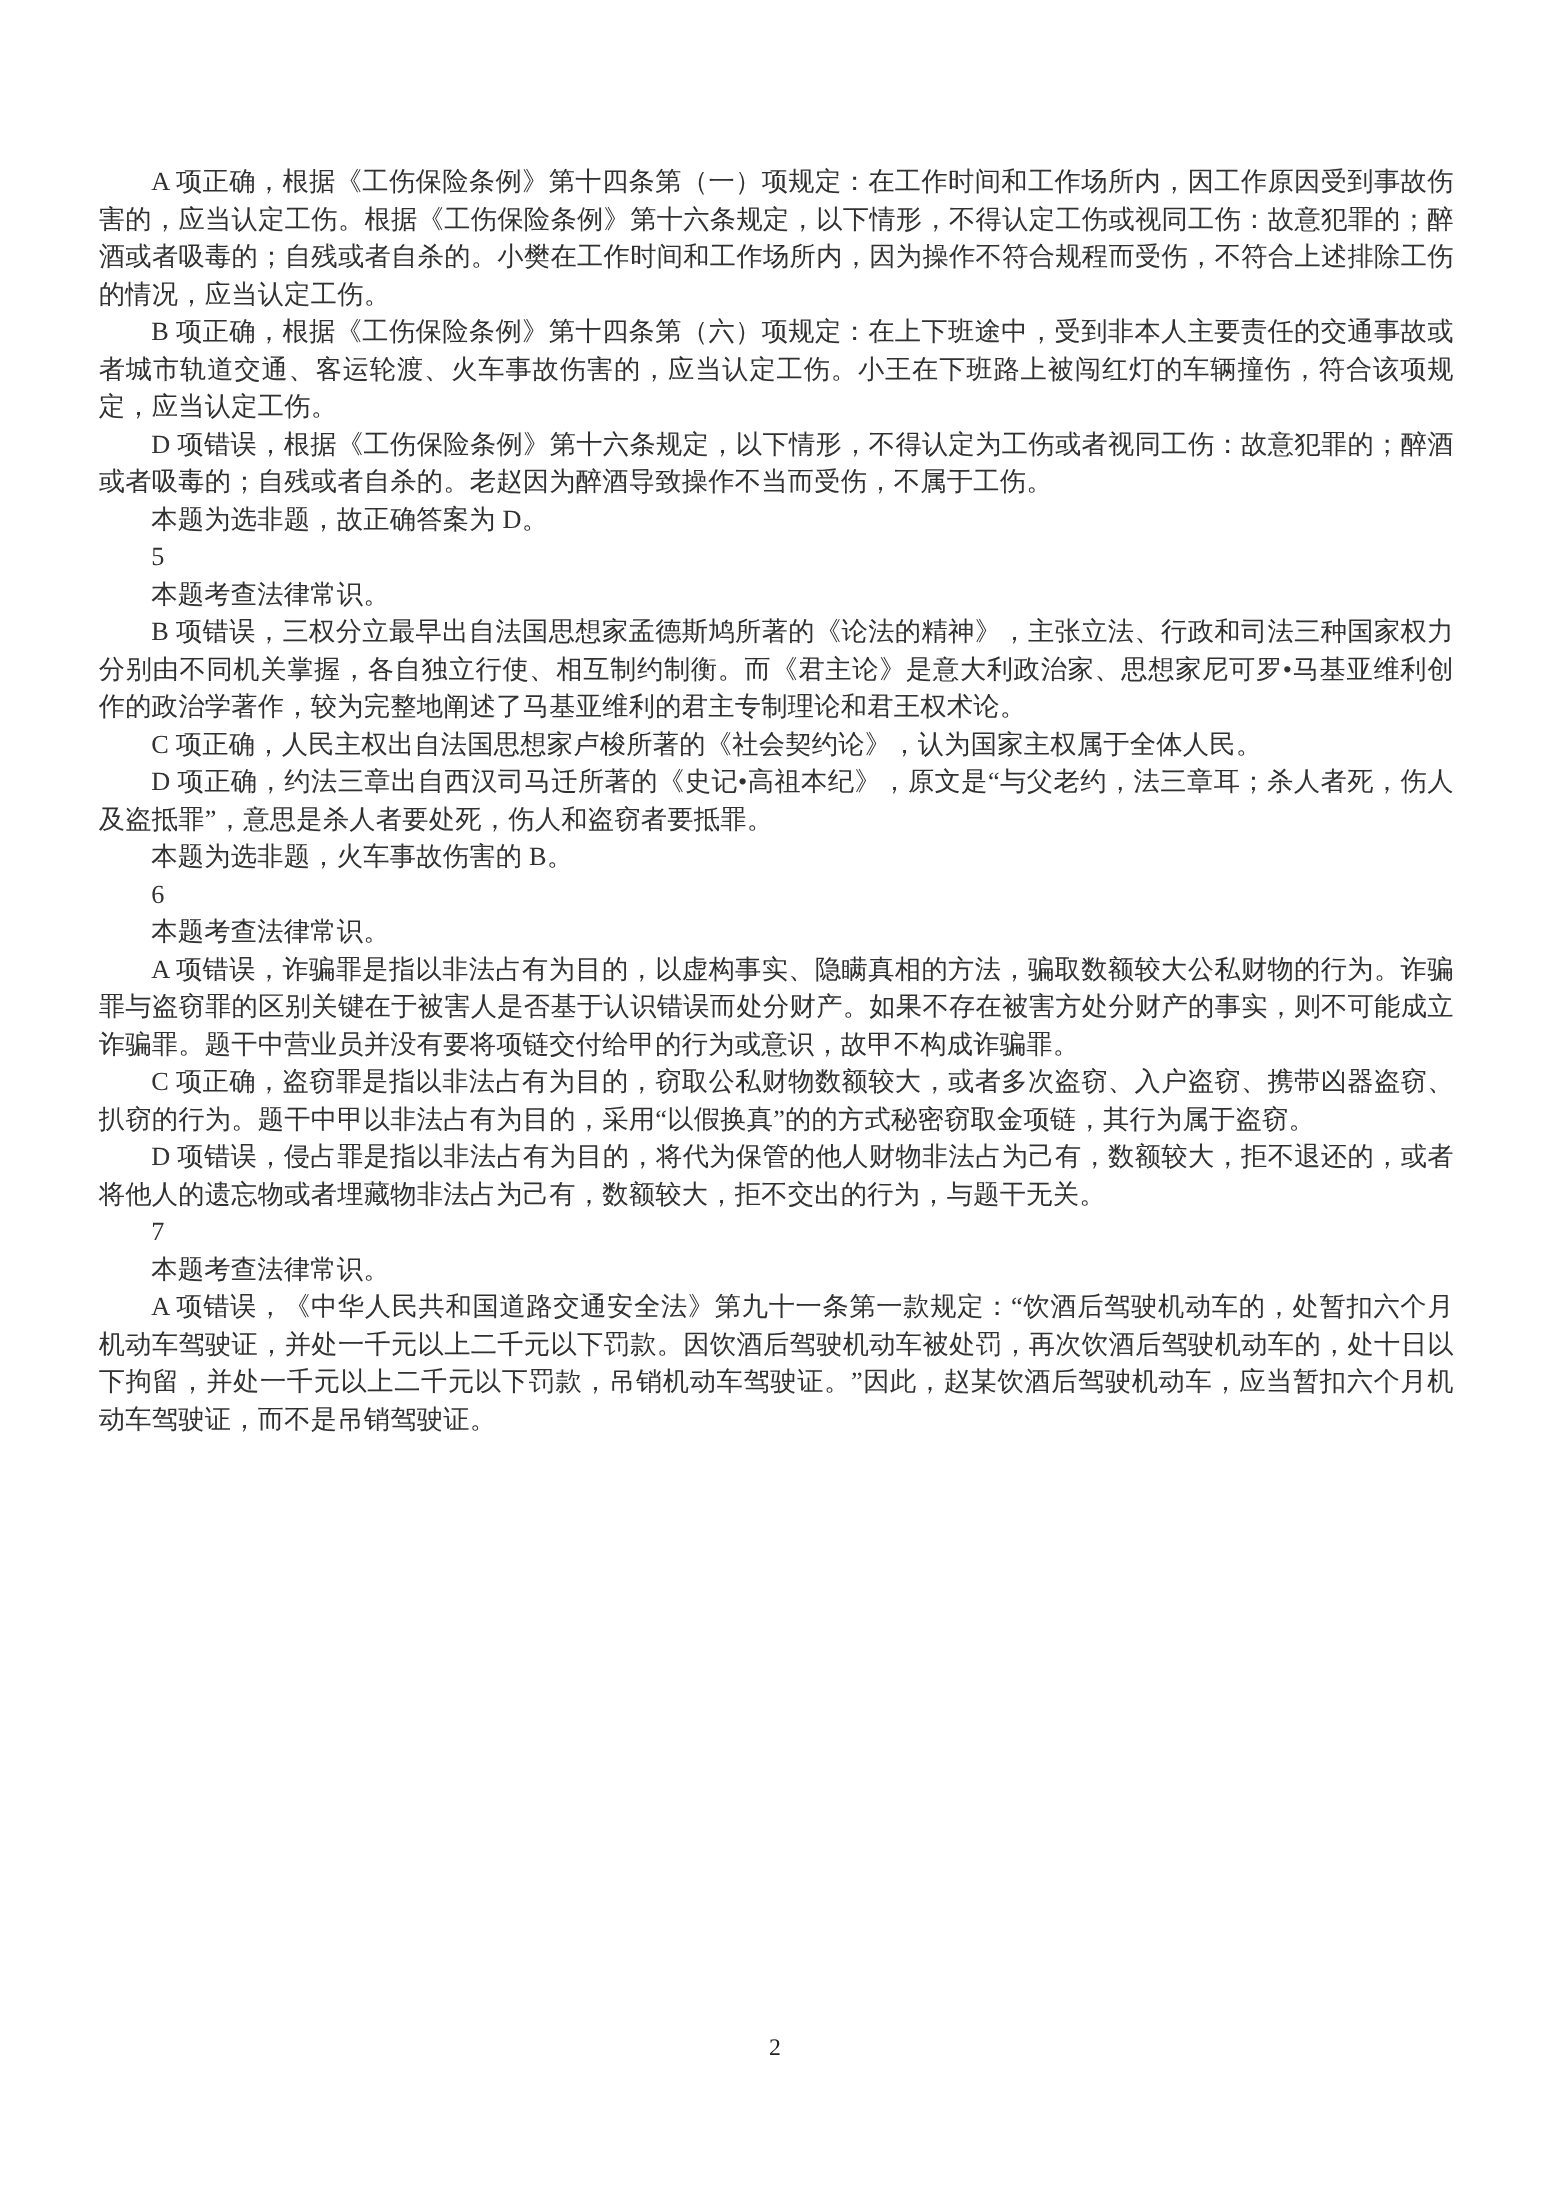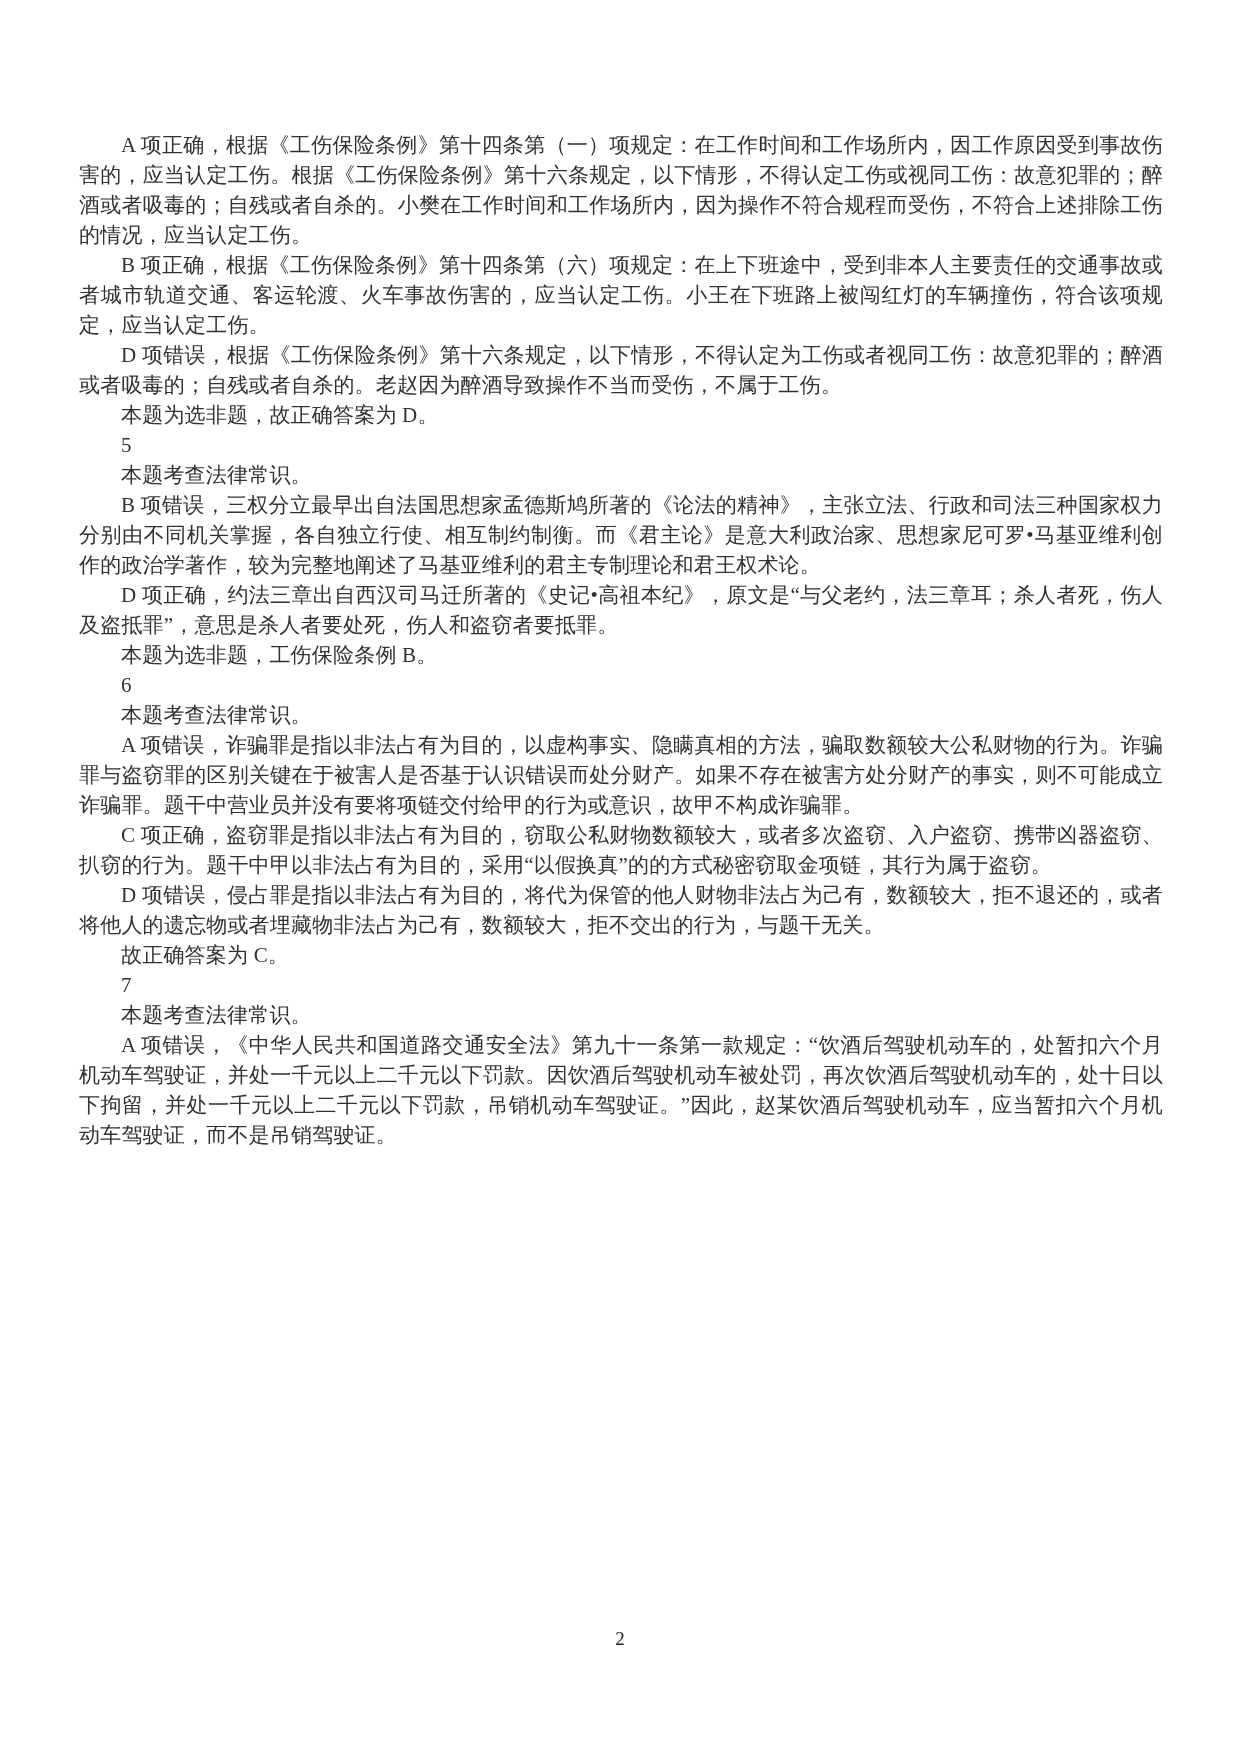--- a/index.html
+++ b/index.html
@@ -52,26 +52,26 @@
 
 <div class="page">
   <main class="content">
     <p class="para">A 项正确，根据《工伤保险条例》第十四条第（一）项规定：在工作时间和工作场所内，因工作原因受到事故伤害的，应当认定工伤。根据《工伤保险条例》第十六条规定，以下情形，不得认定工伤或视同工伤：故意犯罪的；醉酒或者吸毒的；自残或者自杀的。小樊在工作时间和工作场所内，因为操作不符合规程而受伤，不符合上述排除工伤的情况，应当认定工伤。</p>
     <p class="para">B 项正确，根据《工伤保险条例》第十四条第（六）项规定：在上下班途中，受到非本人主要责任的交通事故或者城市轨道交通、客运轮渡、火车事故伤害的，应当认定工伤。小王在下班路上被闯红灯的车辆撞伤，符合该项规定，应当认定工伤。</p>
     <p class="para">D 项错误，根据《工伤保险条例》第十六条规定，以下情形，不得认定为工伤或者视同工伤：故意犯罪的；醉酒或者吸毒的；自残或者自杀的。老赵因为醉酒导致操作不当而受伤，不属于工伤。</p>
     <p class="para">本题为选非题，故正确答案为 D。</p>
     <p class="para">5</p>
     <p class="para">本题考查法律常识。</p>
     <p class="para">B 项错误，三权分立最早出自法国思想家孟德斯鸠所著的《论法的精神》，主张立法、行政和司法三种国家权力分别由不同机关掌握，各自独立行使、相互制约制衡。而《君主论》是意大利政治家、思想家尼可罗•马基亚维利创作的政治学著作，较为完整地阐述了马基亚维利的君主专制理论和君王权术论。</p>
+    <p class="para">C 项正确，人民主权出自法国思想家卢梭所著的《社会契约论》，认为国家主权属于全体人民。</p>
     <p class="para">D 项正确，约法三章出自西汉司马迁所著的《史记•高祖本纪》，原文是“与父老约，法三章耳；杀人者死，伤人及盗抵罪”，意思是杀人者要处死，伤人和盗窃者要抵罪。</p>
-    <p class="para">本题为选非题，工伤保险条例 B。</p>
+    <p class="para">本题为选非题，火车事故伤害的 B。</p>
     <p class="para">6</p>
     <p class="para">本题考查法律常识。</p>
     <p class="para">A 项错误，诈骗罪是指以非法占有为目的，以虚构事实、隐瞒真相的方法，骗取数额较大公私财物的行为。诈骗罪与盗窃罪的区别关键在于被害人是否基于认识错误而处分财产。如果不存在被害方处分财产的事实，则不可能成立诈骗罪。题干中营业员并没有要将项链交付给甲的行为或意识，故甲不构成诈骗罪。</p>
     <p class="para">C 项正确，盗窃罪是指以非法占有为目的，窃取公私财物数额较大，或者多次盗窃、入户盗窃、携带凶器盗窃、扒窃的行为。题干中甲以非法占有为目的，采用“以假换真”的的方式秘密窃取金项链，其行为属于盗窃。</p>
     <p class="para">D 项错误，侵占罪是指以非法占有为目的，将代为保管的他人财物非法占为己有，数额较大，拒不退还的，或者将他人的遗忘物或者埋藏物非法占为己有，数额较大，拒不交出的行为，与题干无关。</p>
-    <p class="para">故正确答案为 C。</p>
     <p class="para">7</p>
     <p class="para">本题考查法律常识。</p>
     <p class="para">A 项错误，《中华人民共和国道路交通安全法》第九十一条第一款规定：“饮酒后驾驶机动车的，处暂扣六个月机动车驾驶证，并处一千元以上二千元以下罚款。因饮酒后驾驶机动车被处罚，再次饮酒后驾驶机动车的，处十日以下拘留，并处一千元以上二千元以下罚款，吊销机动车驾驶证。”因此，赵某饮酒后驾驶机动车，应当暂扣六个月机动车驾驶证，而不是吊销驾驶证。</p>
   </main>
   <footer class="page-footer">2</footer>
 </div>
 
 </body></html>

